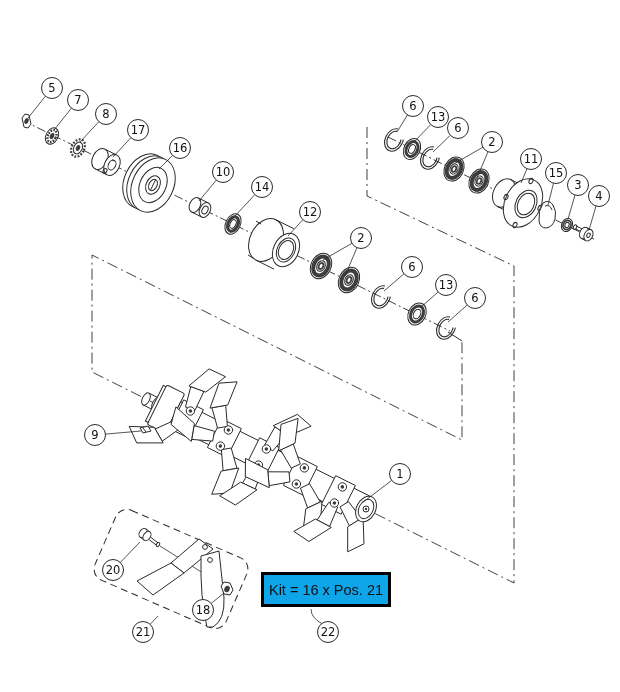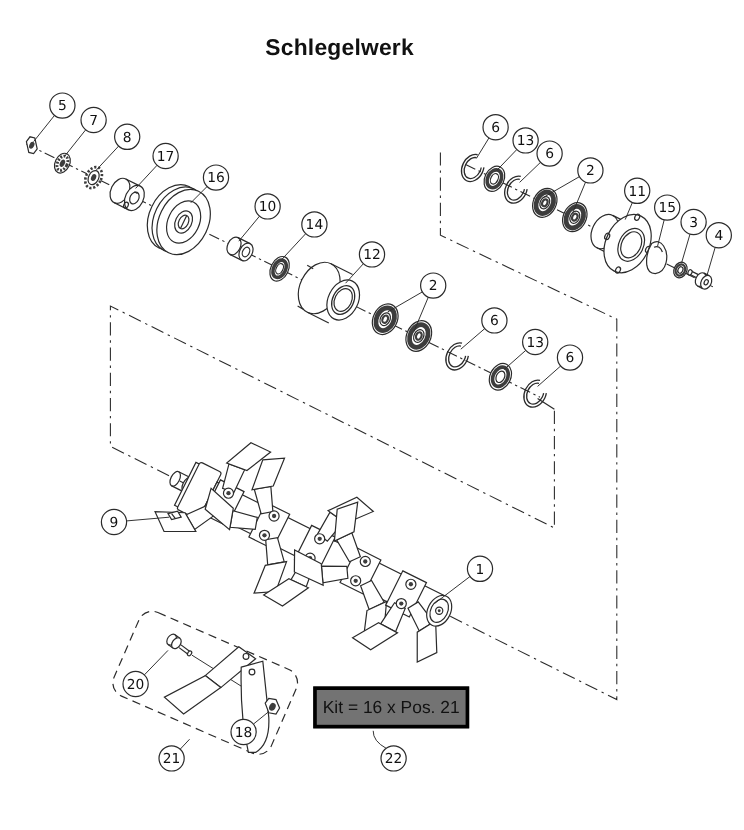--- a/index.html
+++ b/index.html
@@ -4,21 +4,21 @@
 <style>
   html,body{margin:0;padding:0;background:#fff;}
   #stage{position:relative;width:620px;height:692px;background:#fff;overflow:hidden;
          font-family:"Liberation Sans",sans-serif;}
   #title{position:absolute;left:0;top:30px;width:566px;text-align:center;
          font-size:19px;font-weight:bold;color:#111;letter-spacing:.2px;}
   #diagram{position:absolute;left:0;top:0;}
   #kitbox{position:absolute;left:261px;top:572px;width:130px;height:35px;
           border:3.5px solid #000;box-sizing:border-box;display:flex;
           align-items:center;justify-content:center;font-size:14.5px;color:#111;
-          background:#737373;}
+          background:#0ea5e9;}
   .ln{stroke:#2b2b2b;stroke-width:1;fill:none;}
   .wh{stroke:#2b2b2b;stroke-width:1;fill:#fff;}
   .dk{fill:#3d3d3d;stroke:none;}
   .band{stroke:#3d3d3d;fill:none;}
   .axis{stroke:#2b2b2b;stroke-width:0.9;fill:none;stroke-dasharray:9,3,2,3;}
   .bound{stroke:#2b2b2b;stroke-width:0.9;fill:none;stroke-dasharray:11,4,2,4;}
   .thin{stroke:#2b2b2b;stroke-width:0.8;fill:none;}
   .dashrect{stroke:#2b2b2b;stroke-width:1;fill:none;stroke-dasharray:7,4.5;}
   .callout-circle{fill:#fff;stroke:#2b2b2b;stroke-width:1;}
   .callout-text{font-family:"DejaVu Sans","Liberation Sans",sans-serif;font-size:11.5px;fill:#111;}
@@ -429,18 +429,17 @@
           <text class="callout-text" x="143" y="632" text-anchor="middle" dominant-baseline="central">21</text>
         </g>
         <g>
           <path class="thin" d="M321.8,623.6 Q310.8,617.6 311,609"></path>
           <circle class="callout-circle" cx="328" cy="632" r="10.5"></circle>
           <text class="callout-text" x="328" y="632" text-anchor="middle" dominant-baseline="central">22</text>
         </g>
       </g>
   </svg>
 
-  <div id="title">Schlegelwerk</div>
 
   <div id="kitbox">
     <span>Kit = 16 x Pos. 21</span>
   </div>
 </div>
 
 </body></html>

